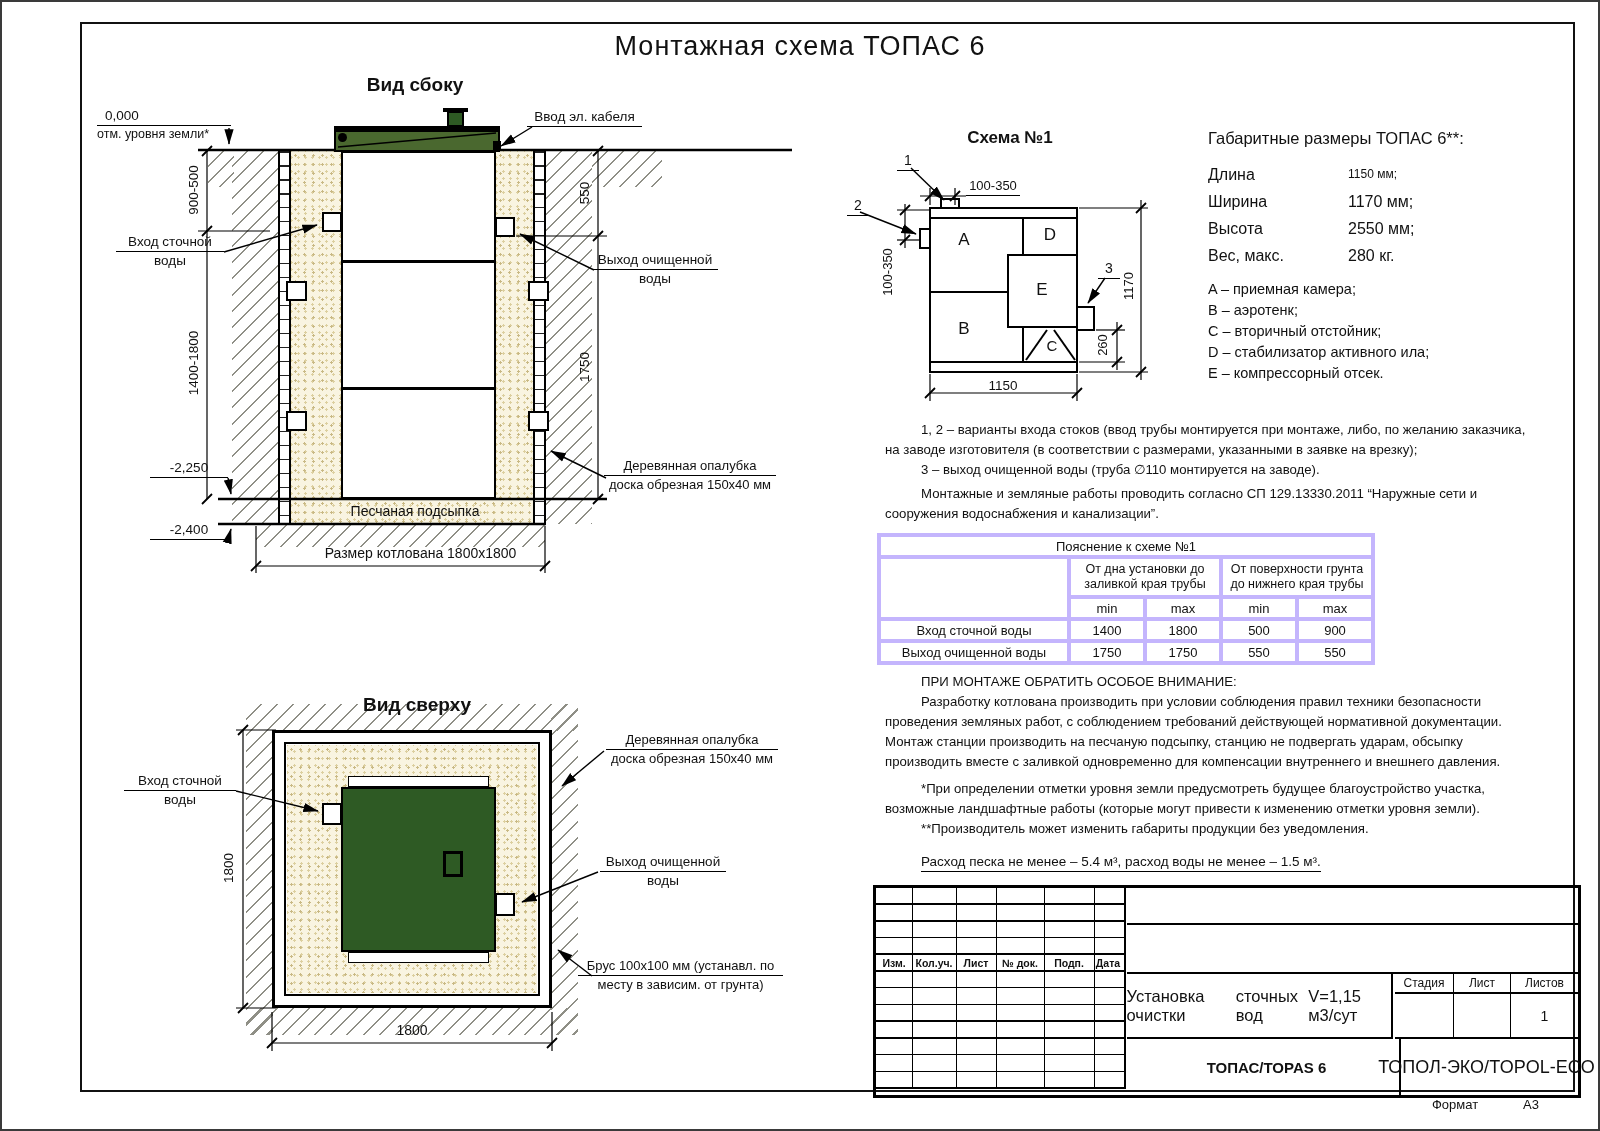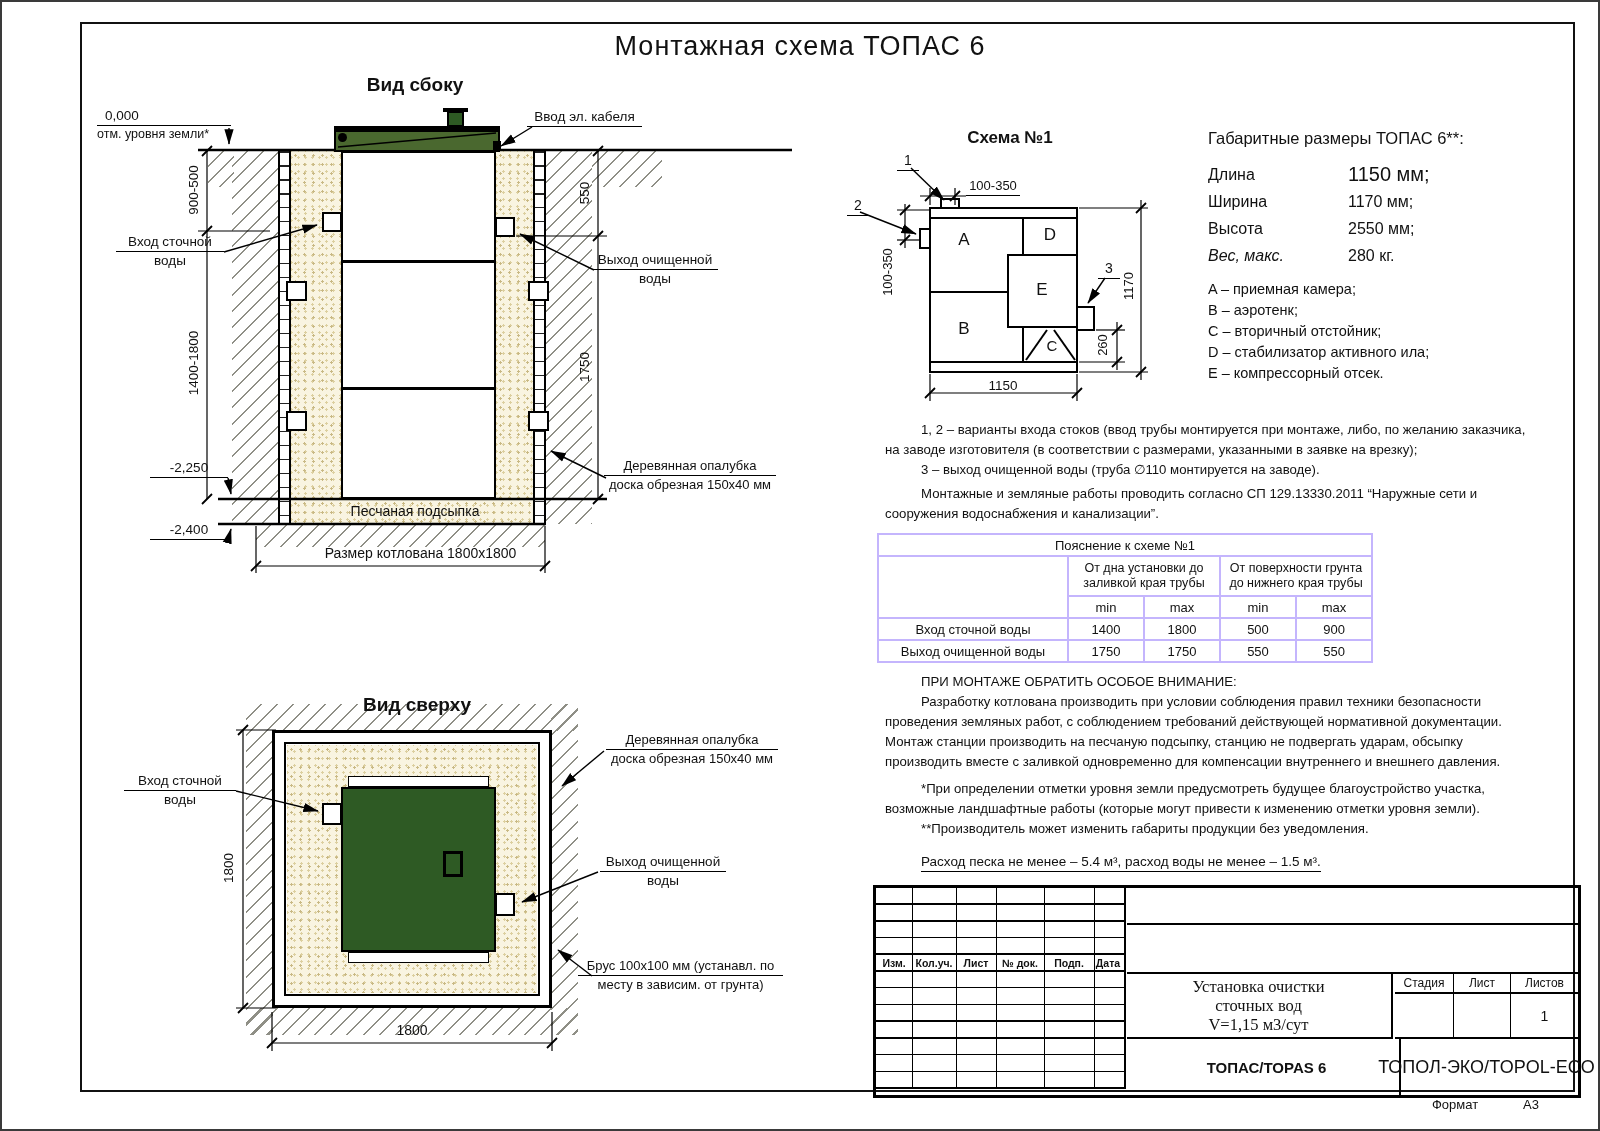--- a/index.html
+++ b/index.html
@@ -18,21 +18,21 @@
         background-size:9px 9px,7px 7px;background-position:0 0,4px 3px;}
   .formwork{background:#fff repeating-linear-gradient(to bottom,#222 0 1.5px,transparent 1.5px 14px);
             border-left:2px solid #000;border-right:2px solid #000;}
   .wbox{background:#fff;border:2px solid #000;}
   .greenlid{background:var(--lid_green);border:2px solid #000;border-top:6px solid #000;}
   .green2{background:var(--tank_green);border:2px solid #000;}
   .para{position:absolute;width:650px;font-size:13.2px;line-height:20px;text-align:left;}
   .para p{margin:0;text-indent:36px;}
   
   .xtable{position:absolute;left:877px;top:533px;border-collapse:collapse;table-layout:fixed;width:494px;font-size:13px;}
-  .xtable td{border:2px solid #c4b5fd;text-align:center;padding:1px 0;overflow:hidden;}
+  .xtable td{border:4px solid #c4b5fd;text-align:center;padding:1px 0;overflow:hidden;}
   
   .tb{position:absolute;left:873px;top:885px;width:702px;height:207px;border:3px solid #000;}
   .tb .col{position:absolute;top:0;bottom:0;border-right:1.6px solid #000;}
   .tbl-grid{position:absolute;left:0;top:0;width:248px;height:201px;border-right:2.5px solid #000;
     background-image:repeating-linear-gradient(to bottom,transparent 0 15.15px,#000 15.15px,#000 16.75px);}
   .tb-right{position:absolute;left:250.5px;top:0;right:0;bottom:0;}
   .cellline{border-bottom:2.5px solid #000;}
   .ctext{display:flex;align-items:center;justify-content:center;}
 </style>
 </head>
@@ -227,26 +227,26 @@
   <div class="lbl l1" style="left:847px;top:197px;width:22px;font-size:14px;">2</div>
   <div class="lbl l1" style="left:1098px;top:260px;width:22px;font-size:14px;">3</div>
   <div class="lbl l1" style="left:966px;top:177px;width:54px;font-size:13px;">100-350</div>
   <div class="vtext" style="left:848px;top:263px;font-size:13px;">100-350</div>
   <div class="vtext" style="left:1089px;top:277px;font-size:13px;">1170</div>
   <div class="vtext" style="left:1063px;top:336px;font-size:13px;">260</div>
   <div class="lbl" style="left:973px;top:377px;width:60px;font-size:13.5px;">1150</div>
 
   <div class="lbl" style="left:1208px;top:130px;width:300px;text-align:left;font-size:16.5px;">Габаритные размеры ТОПАС 6**:</div>
   <div class="lbl" style="left:1208px;top:166px;text-align:left;font-size:16px;">Длина</div>
-  <div class="lbl" style="left:1348px;top:166px;text-align:right;font-size:20px;">1150 мм;</div>
+  <div class="lbl" style="left:1348px;top:166px;text-align:right;font-size:12px;">1150 мм;</div>
   <div class="lbl" style="left:1208px;top:193px;text-align:left;font-size:16px;">Ширина</div>
   <div class="lbl" style="left:1348px;top:193px;text-align:left;font-size:16px;">1170 мм;</div>
   <div class="lbl" style="left:1208px;top:220px;text-align:left;font-size:16px;">Высота</div>
   <div class="lbl" style="left:1348px;top:220px;text-align:left;font-size:16px;">2550 мм;</div>
-  <div class="lbl" style="left:1208px;top:247px;text-align:left;font-size:16px;font-style:italic;">Вес, макс.</div>
+  <div class="lbl" style="left:1208px;top:247px;text-align:left;font-size:16px;">Вес, макс.</div>
   <div class="lbl" style="left:1348px;top:247px;text-align:left;font-size:16px;">280 кг.</div>
   <div class="lbl" style="left:1208px;top:281px;text-align:left;font-size:14.5px;">A – приемная камера;</div>
   <div class="lbl" style="left:1208px;top:302px;text-align:left;font-size:14.5px;">B – аэротенк;</div>
   <div class="lbl" style="left:1208px;top:323px;text-align:left;font-size:14.5px;">C – вторичный отстойник;</div>
   <div class="lbl" style="left:1208px;top:344px;text-align:right;font-size:14.5px;">D – стабилизатор активного ила;</div>
   <div class="lbl" style="left:1208px;top:365px;text-align:left;font-size:14.5px;">E – компрессорный отсек.</div>
 
   <div class="para" style="left:885px;top:420px;">
     <p>1, 2 – варианты входа стоков (ввод трубы монтируется при монтаже, либо, по желанию заказчика, на заводе изготовителя (в соответствии с размерами, указанными в заявке на врезку);</p>
     <p>3 – выход очищенной воды (труба ∅110 монтируется на заводе).</p>
@@ -317,21 +317,21 @@
         <span style="width:44px;text-align:center;">Кол.уч.</span>
         <span style="width:40px;text-align:center;">Лист</span>
         <span style="width:48px;text-align:center;">№ док.</span>
         <span style="width:50px;text-align:center;">Подп.</span>
         <span style="width:28px;text-align:center;">Дата</span>
       </div>
     </div>
     <div class="tb-right">
       <div class="abs cellline" style="left:0;top:0;width:100%;height:37px;"></div>
       <div class="abs cellline" style="left:0;top:37px;width:100%;height:49px;"></div>
-      <div class="abs cellline ctext" style="left:0;top:86px;width:266px;height:65px;border-right:2.5px solid #000;flex-direction:column;font-size:16.5px;line-height:19px;font-family:Liberation Serif, serif;">
+      <div class="abs cellline ctext" style="left:0;top:86px;width:266px;height:65px;border-right:2.5px solid #000;flex-direction:row;font-size:16.5px;line-height:19px;">
         <div>Установка очистки</div>
         <div>сточных вод</div>
         <div>V=1,15 м3/сут</div>
       </div>
       <div class="abs cellline" style="left:268.5px;top:86px;right:0;height:65px;">
         <div class="abs" style="left:0;top:0;width:100%;height:20px;border-bottom:2px solid #000;display:flex;font-size:12px;">
           <span class="ctext" style="width:58px;border-right:1.6px solid #000;">Стадия</span>
           <span class="ctext" style="width:56px;border-right:1.6px solid #000;">Лист</span>
           <span class="ctext" style="flex:1;">Листов</span>
         </div>

